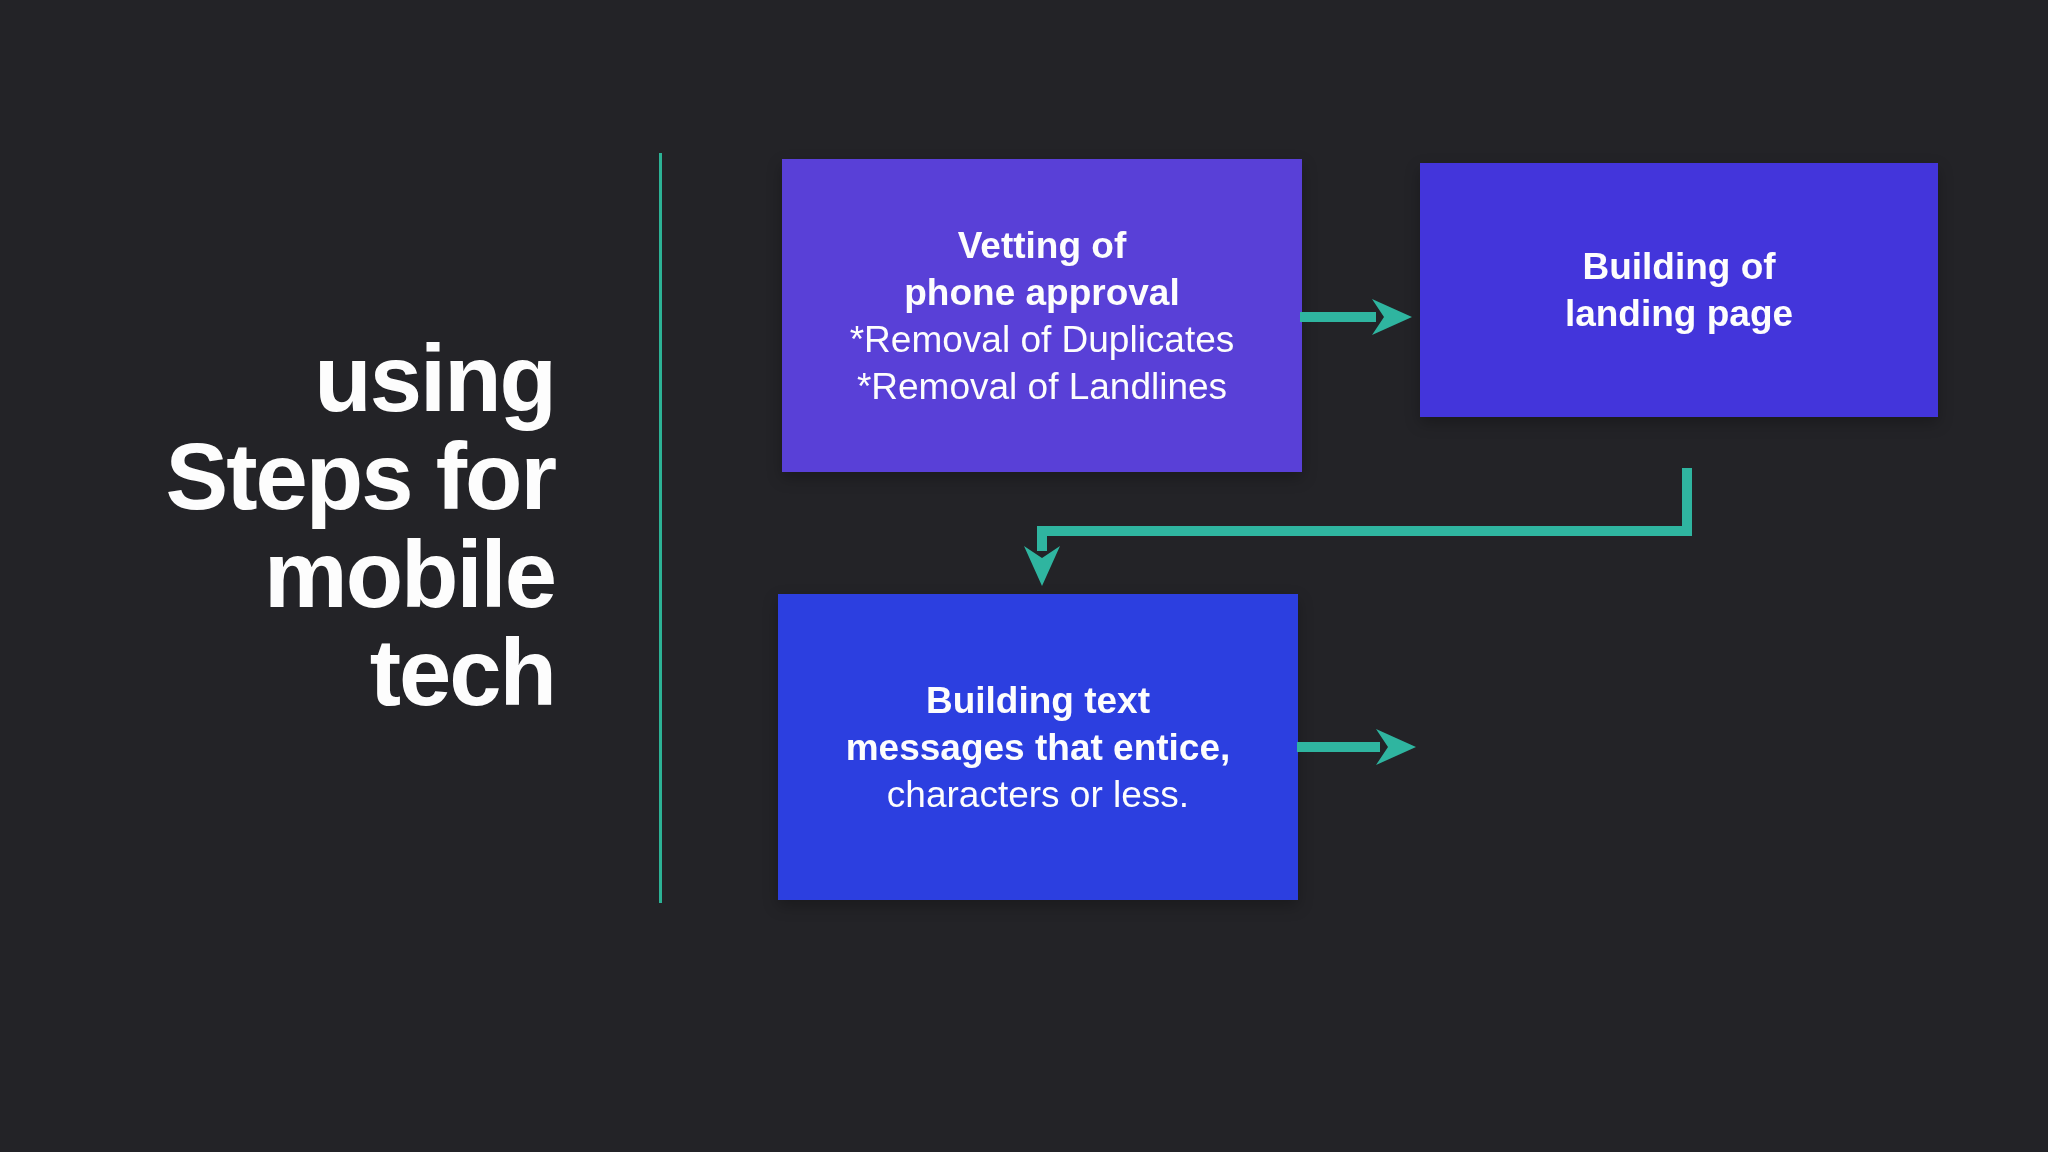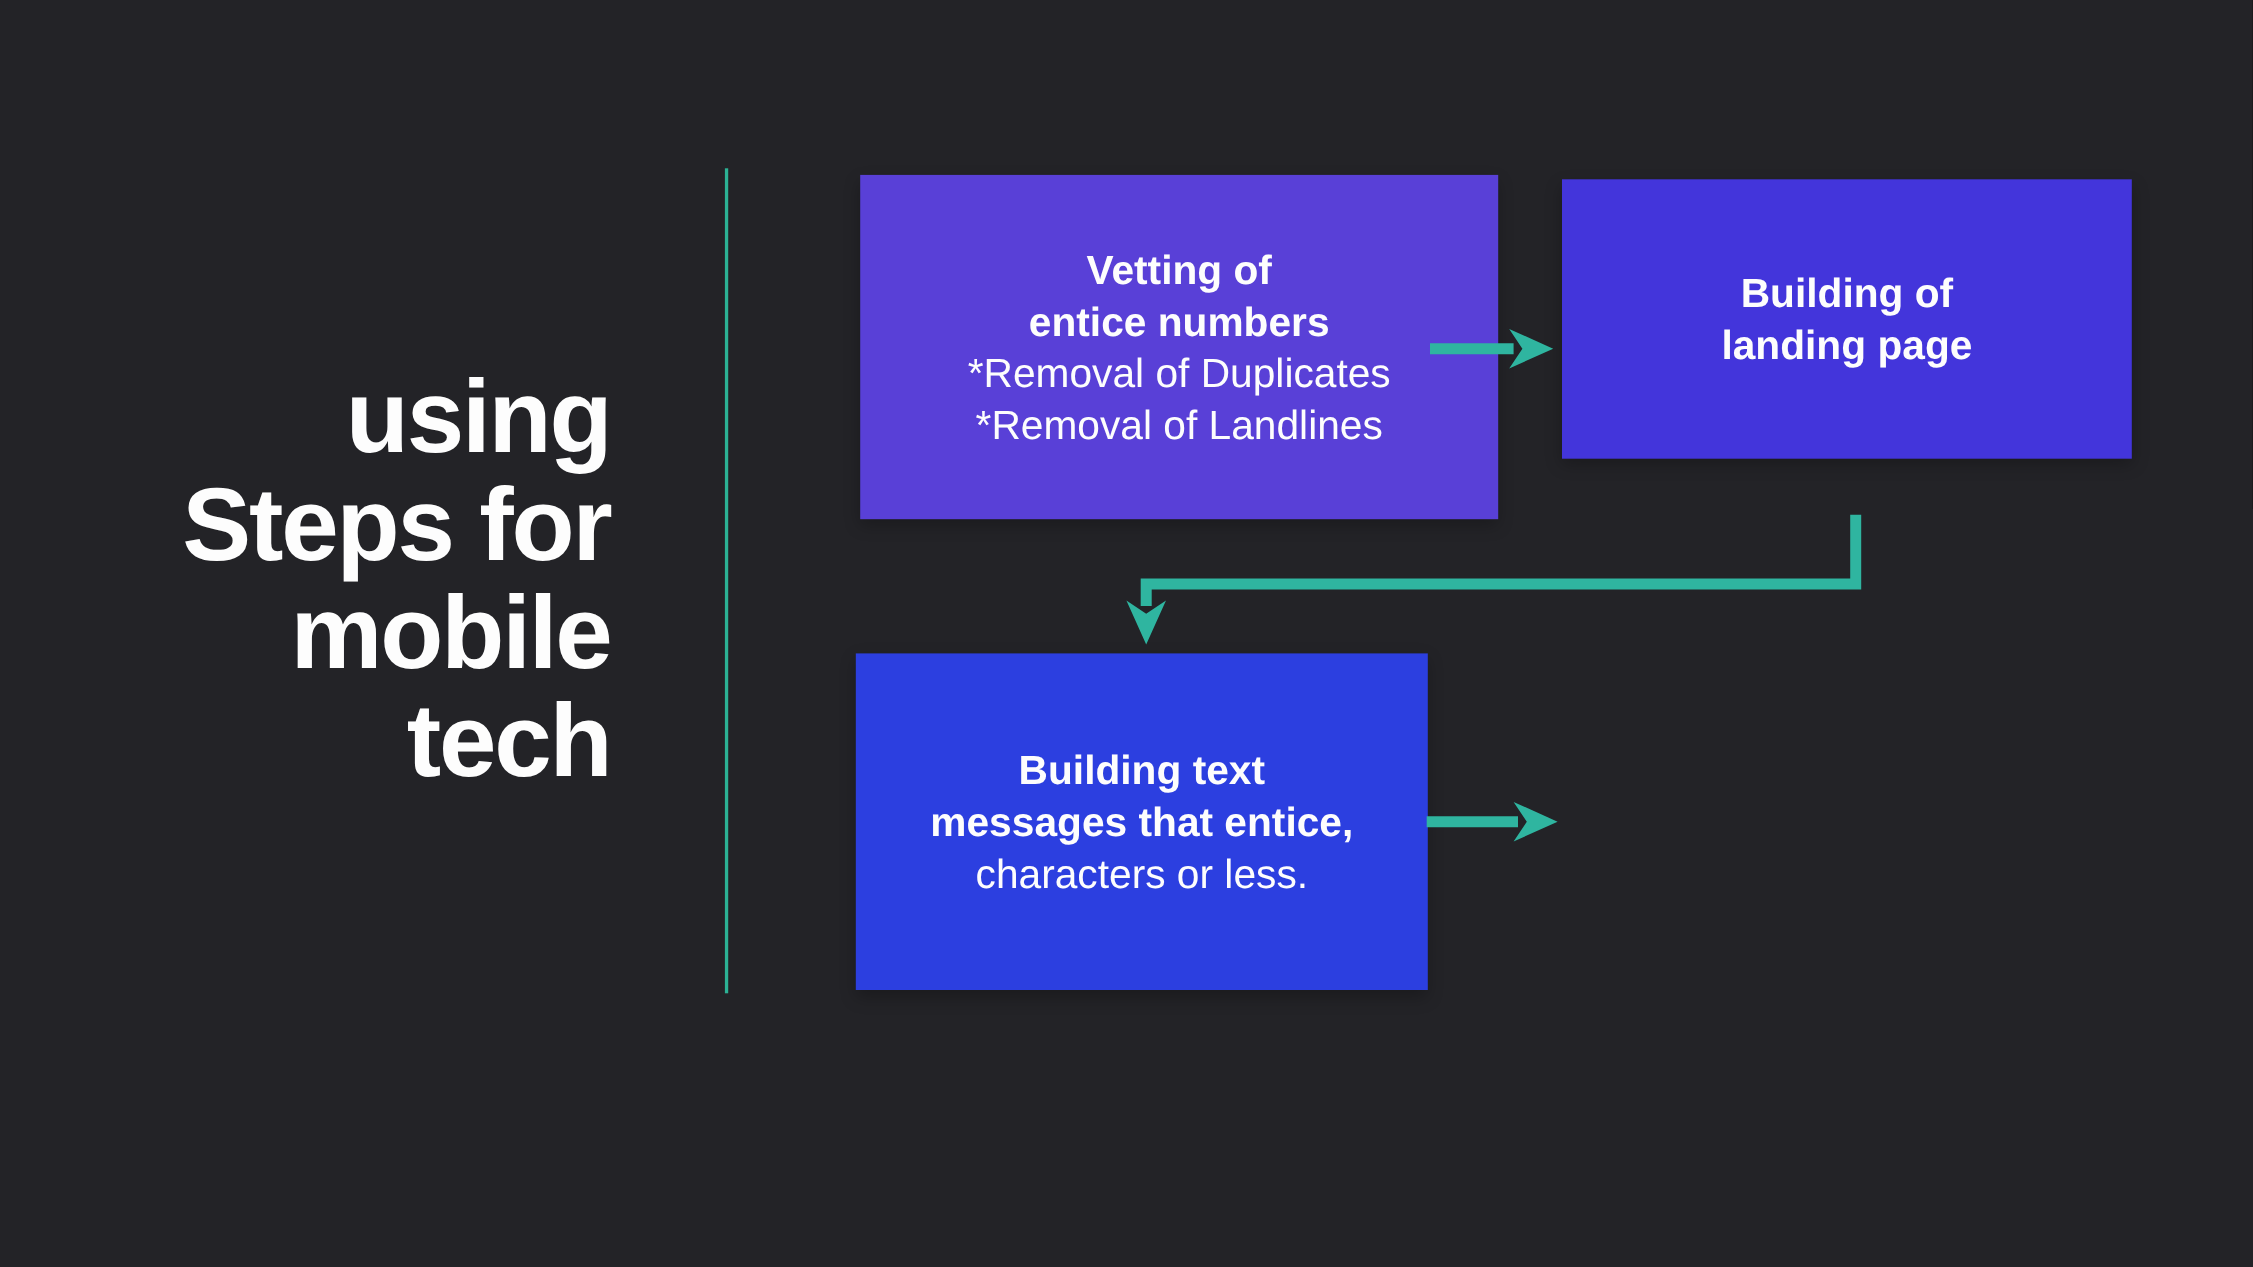--- a/index.html
+++ b/index.html
@@ -32,21 +32,21 @@
   .box{
     position:absolute;
     display:flex;flex-direction:column;
     justify-content:center;align-items:center;
     color:var(--text,#fdfdfd);
     text-align:center;
     box-shadow:0 6px 14px rgba(0,0,0,0.25);
   }
   .box .line{font-size:37px;line-height:47px;font-weight:400;white-space:nowrap;}
   .box .line.bold{font-weight:700;}
-  .box-vetting {left:782px; top:159px; width:580px; height:313px; background:var(--box-vetting,#5940D7);}
+  .box-vetting {left:782px; top:159px; width:520px; height:313px; background:var(--box-vetting,#5940D7);}
   .box-landing {left:1420px;top:163px; width:518px; height:254px; background:var(--box-landing,#4335DB);}
   .box-messages{left:778px; top:594px; width:520px; height:306px; background:var(--box-messages,#2C3FE0);align-items:center;}
   .box-policy  {left:1418px;top:593px; width:520px; height:307px; background:var(--box-policy,#2B52E1);}
   
   svg.arrows{position:absolute;left:0;top:0;width:2048px;height:1152px;pointer-events:none;}
 </style>
 </head>
 <body>
 
 <div class="stage">
@@ -55,21 +55,21 @@
     <div>using</div>
     <div>Steps for</div>
     <div>mobile</div>
     <div>tech</div>
   </div>
 
   <div class="separator"></div>
 
   <div class="box box-vetting">
     <div class="line bold">Vetting of</div>
-    <div class="line bold">entice numbers</div>
+    <div class="line bold">phone approval</div>
     <div class="line">*Removal of Duplicates</div>
     <div class="line">*Removal of Landlines</div>
   </div>
 
   <div class="box box-landing">
     <div class="line bold">Building of</div>
     <div class="line bold">landing page</div>
   </div>
 
   <div class="box box-messages">

